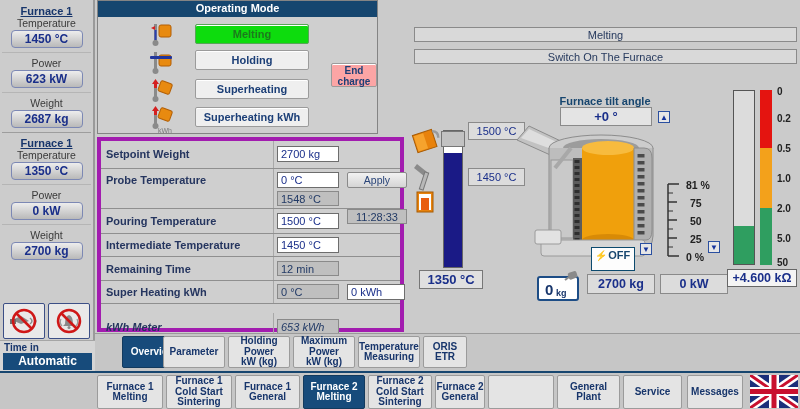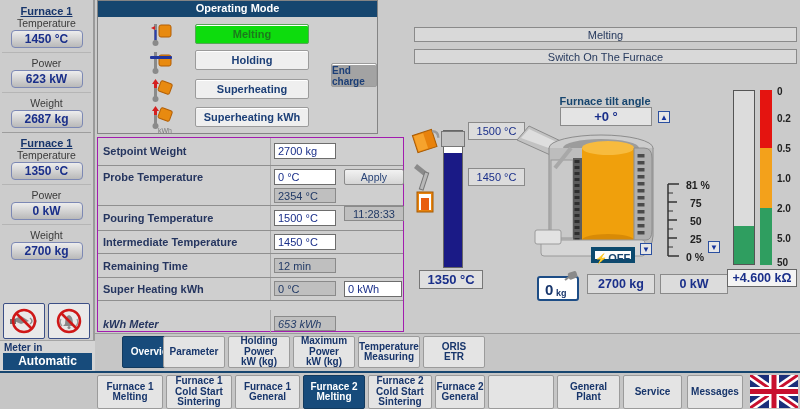--- a/index.html
+++ b/index.html
@@ -22,25 +22,25 @@
   #plantmode { width:89px; height:17px; margin:0 auto; background:#174b7b; color:#fff; font-weight:bold; font-size:12px; text-align:center; line-height:17px; }
   .navbtn { background:#d2d2d2; border:2px outset #e8e8e8; display:flex; align-items:center; justify-content:center; }
 
   
   #ompanel { left:97px; top:0; width:281px; height:134px; background:#cfcfcf; border:1px solid #848484; }
   #omheader { position:absolute; left:0; top:0; width:100%; height:16px; background:#16466f; color:#fff; font-weight:bold; text-align:center; line-height:15px; font-size:11px; }
   .obtn { position:absolute; left:97px; width:114px; height:20px; background:#efefef; border:1px solid #9b9b9b; border-radius:2px;
           text-align:center; font-weight:bold; color:#1c3f77; font-size:11px; line-height:18px; box-shadow:inset 0 1px 0 #fff; }
   .obtn.active { background:#0ddc0d; border:1px solid #57a557; color:#1c7a1c; }
   .om-icon { position:absolute; left:45px; width:30px; height:26px; }
-  #endcharge { position:absolute; left:233px; top:62px; width:46px; height:24px; background:#a3a3a3; border:1px solid #9b9b9b; border-radius:2px;
-               font-weight:bold; color:#1c3f77; font-size:10px; text-align:left; line-height:11px; padding-top:1px; box-shadow:inset 0 1px 0 #fff; }
-
-  
-  #parampanel { left:97px; top:137px; width:307px; height:195px; background:#cfcfcf; border:1px solid #a21caf; }
+  #endcharge { position:absolute; left:233px; top:62px; width:46px; height:24px; background:#fca5a5; border:1px solid #9b9b9b; border-radius:2px;
+               font-weight:bold; color:#1c3f77; font-size:10px; text-align:center; line-height:11px; padding-top:1px; box-shadow:inset 0 1px 0 #fff; }
+
+  
+  #parampanel { left:97px; top:137px; width:307px; height:195px; background:#cfcfcf; border:4px solid #a21caf; }
   .prow { position:absolute; left:0; width:100%; border-bottom:1px solid #8f8f8f; }
   .plabel { position:absolute; left:5px; font-weight:bold; color:#25355f; font-size:11px; }
   .pcol { position:absolute; left:172px; top:0; bottom:0; border-left:1px solid #a8a8a8; }
   .inp { position:absolute; width:62px; height:16px; background:#fff; border:1px solid #6d6d6d; font-family:"Liberation Sans",sans-serif;
          font-size:11px; color:#1a2f8a; padding:0 0 0 3px; }
   .ro  { position:absolute; width:62px; height:15px; background:#bfbfbf; border:1px solid #8a8a8a; font-size:11px; color:#223a66; line-height:14px; padding-left:3px; }
   .applybtn { position:absolute; width:60px; height:16px; background:linear-gradient(#f2f2f2,#d5d5d5); border:1px solid #8a8a8a; border-radius:2px;
               font-size:10.5px; color:#2a4579; text-align:center; line-height:15px; }
 
   
@@ -48,21 +48,21 @@
   .lbl-box { position:absolute; background:#dcdcdc; border:1px solid #8a8a8a; color:#1a2f8a; font-size:11px; text-align:center; }
   #tiltlabel { position:absolute; left:545px; top:95px; width:120px; text-align:center; font-weight:bold; color:#17466f; font-size:11px; }
   #tiltbox { position:absolute; left:560px; top:107px; width:92px; height:19px; background:#e4e4e4; border:1px solid #8a8a8a; text-align:center;
              font-weight:bold; color:#1a2f8a; font-size:13px; line-height:17px; }
   .arrbox { position:absolute; width:12px; height:12px; background:#e6e6e6; border:1px solid #2a4fa0; color:#15339c; font-size:8px; text-align:center; line-height:11px; }
   #thermo { position:absolute; left:443px; top:130px; width:20px; height:138px; border:1px solid #666; background:#fff; }
   #thermo-cap { position:absolute; left:-3px; top:0; width:24px; height:16px; background:#c2c2c2; border:1px solid #777; }
   #thermo-fill { position:absolute; left:0; top:22px; width:18px; height:114px; background:#1a1a86; }
   #bathbox { position:absolute; left:419px; top:270px; width:64px; height:19px; background:#e0e0e0; border:1px solid #777;
              font-weight:bold; color:#1a2f8a; font-size:13px; text-align:center; line-height:17px; }
-  #offbox { position:absolute; left:591px; top:247px; width:44px; height:16px; background:#fdfdfd; border:4px solid #0c4a6e; text-align:center; line-height:14px; }
+  #offbox { position:absolute; left:591px; top:247px; width:44px; height:24px; background:#fdfdfd; border:1px solid #0c4a6e; text-align:center; line-height:14px; }
   #offbox .bolt { color:#f08c00; font-size:10px; }
   #offbox .offtxt { color:#17466f; font-weight:bold; font-size:11px; }
   #probebox { position:absolute; left:537px; top:276px; width:42px; height:25px; background:#fff; border:2px solid #1d4d86; border-radius:3px; }
   #probebox .big0 { position:absolute; left:6px; top:3px; font-size:15px; font-weight:bold; color:#17356b; }
   #probebox .unit { position:absolute; left:17px; top:10px; font-size:9px; font-weight:bold; color:#17356b; }
   .valbox { position:absolute; height:20px; background:#dcdcdc; border:1px solid #8a8a8a; font-weight:bold; color:#1a2f8a; font-size:12.5px; text-align:center; line-height:18px; }
   #ohmval { position:absolute; left:727px; top:269px; width:70px; height:18px; background:#f4f4f4; border:1px solid #666; font-weight:bold; color:#1a2f8a; font-size:12.5px; text-align:center; line-height:16px; }
   #gaugebar { position:absolute; left:733px; top:90px; width:22px; height:175px; border:1px solid #555; background:#dcdcdc; }
   #gaugefill { position:absolute; left:0; bottom:0; width:20px; height:38px; background:#2f9e60; }
   .cseg { position:absolute; left:760px; width:12px; }
@@ -119,21 +119,21 @@
       <svg width="34" height="28" viewBox="0 0 34 28">
         <path d="M13,17 q0-8 4-9 q4,1 4,9 l2,2 h-12 z" fill="#8a8a8a"></path>
         <circle cx="17" cy="20.5" r="1.5" fill="#8a8a8a"></circle>
         <path d="M9,12 q-2,4 1,7 M25,12 q2,4 -1,7" stroke="#9a9a9a" stroke-width="1.3" fill="none"></path>
         <circle cx="17" cy="14" r="11" fill="none" stroke="#cf1717" stroke-width="2.5"></circle>
         <line x1="9" y1="6" x2="25" y2="22" stroke="#cf1717" stroke-width="2.5"></line>
       </svg>
     </div>
 
     <div id="plantbox" class="abs">
-      <div class="plant-label">Meter in</div>
+      <div class="plant-label">Time in</div>
       <div id="plantmode">Automatic</div>
     </div>
 
     <div class="abs navbtn" style="left:0; top:374px; width:45px; height:35px;">
       <svg width="26" height="24" viewBox="0 0 26 24">
         <path d="M2,12 L13,3 L24,12 L21,12 L21,22 L15,22 L15,15 L11,15 L11,22 L5,22 L5,12 Z" fill="#5a5a5a"></path>
       </svg>
     </div>
     <div class="abs navbtn" style="left:47px; top:374px; width:46px; height:35px;">
       <svg width="16" height="26" viewBox="0 0 16 26">
@@ -191,21 +191,21 @@
     <div class="prow" style="top:0; height:28px;">
       <div class="pcol"></div>
       <div class="plabel" style="top:7px;">Setpoint Weight</div>
       <input class="inp" style="left: 176px; top: 5px;" value="2700 kg">
     </div>
     <div class="prow" style="top:28px; height:40px;">
       <div class="pcol"></div>
       <div class="plabel" style="top:5px;">Probe Temperature</div>
       <input class="inp" style="left: 176px; top: 3px;" value="0 °C">
       <div class="applybtn" style="left:246px; top:3px;">Apply</div>
-      <div class="ro" style="left:176px; top:22px;">2354 °C</div>
+      <div class="ro" style="left:176px; top:22px;">1548 °C</div>
       <div class="ro" style="left:246px; top:40px; width:60px; text-align:center; padding-left:0;">11:28:33</div>
     </div>
     <div class="prow" style="top:68px; height:25px;">
       <div class="pcol"></div>
       <div class="plabel" style="top:6px;">Pouring Temperature</div>
       <input class="inp" style="left: 176px; top: 4px;" value="1500 °C">
     </div>
     <div class="prow" style="top:93px; height:23px;">
       <div class="pcol"></div>
       <div class="plabel" style="top:5px;">Intermediate Temperature</div>
@@ -332,21 +332,21 @@
     <div class="tab active" style="left:3px;  width:62px;margin-left:24px;">Overview</div>
     <div class="tab" style="left:68px;  width:62px;">Parameter</div>
     <div class="tab" style="left:133px; width:62px;">Holding
 Power
 kW (kg)</div>
     <div class="tab" style="left:198px; width:62px;">Maximum
 Power
 kW (kg)</div>
     <div class="tab" style="left:263px; width:62px;">Temperature
 Measuring</div>
-    <div class="tab" style="left:328px; width:62px;">ORIS
+    <div class="tab" style="left:328px; width:44px;">ORIS
 ETR</div>
   </div>
 
   <div id="tabstrip2" class="abs">
     <div class="tab tab2" style="left:97px;  width:66px;">Furnace 1
 Melting</div>
     <div class="tab tab2" style="left:166px; width:66px;">Furnace 1
 Cold Start
 Sintering</div>
     <div class="tab tab2" style="left:235px; width:65px;">Furnace 1

